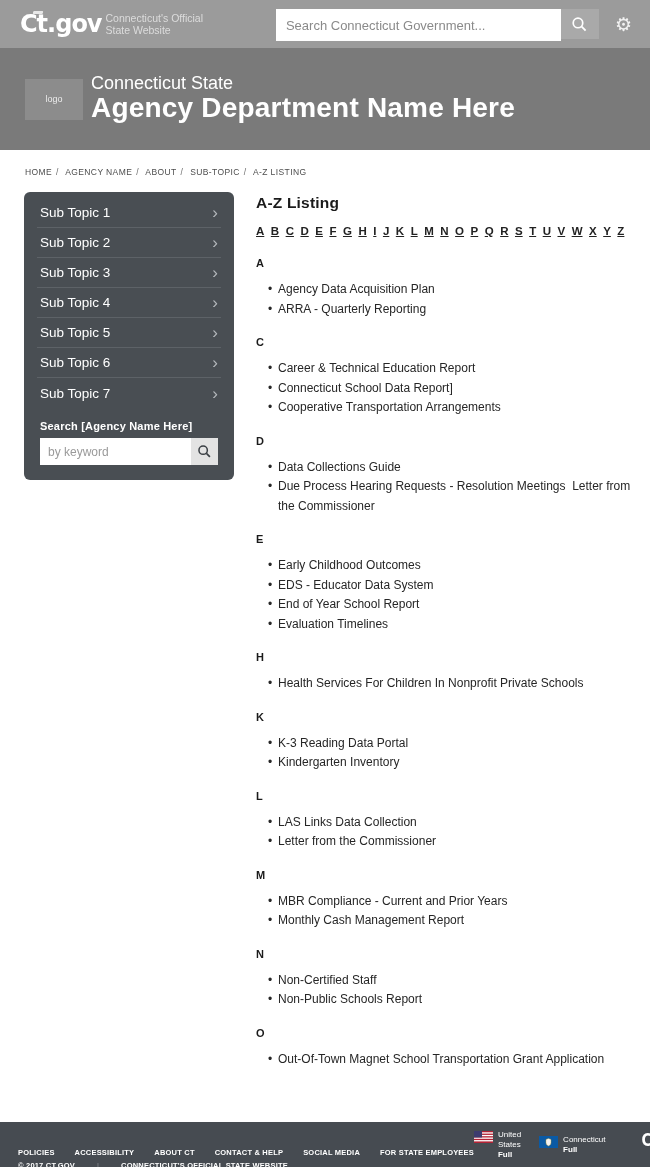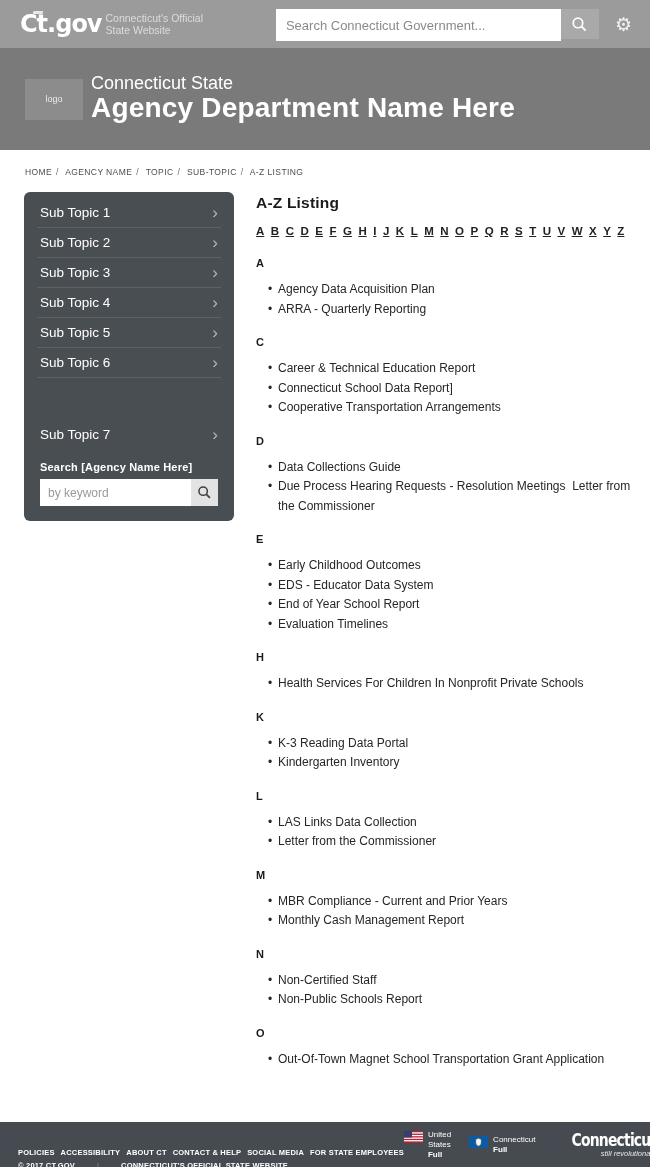--- a/index.html
+++ b/index.html
@@ -128,21 +128,21 @@
     display: flex;
     align-items: center;
     justify-content: space-between;
     height: 30px;
     color: #ffffff;
     font-size: 13.5px;
     border-bottom: 1px solid #5d6267;
     cursor: pointer;
     padding: 0 3px;
   }
-  .sidebar-item:last-child { border-bottom: none; margin-top: 41px; }
+  .sidebar-item:last-child { border-bottom: none; }
   .sidebar-chevron { color: #b3b7bb; font-size: 17px; line-height: 1; }
   .sidebar-search-label {
     display: block;
     color: #fff;
     font-size: 11px;
     font-weight: bold;
     margin: 12px 0 6px 3px;
     letter-spacing: 0.2px;
   }
   .sidebar-search { display: flex; height: 27px; padding: 0 3px; }
@@ -207,21 +207,21 @@
   .footer {
     flex: 0 0 auto;
     height: 45px;
     background: #464b51;
     color: #fff;
     display: flex;
     align-items: center;
     padding: 0 12px 0 18px;
   }
   .footer-left { display: flex; flex-direction: column; gap: 4px; }
-  .footer-links { display: flex; gap: 6px; margin-top: 28px; }
+  .footer-links { display: flex; gap: 20px; margin-top: 28px; }
   .footer-links a {
     color: #fff;
     font-size: 7.5px;
     font-weight: bold;
     letter-spacing: 0.2px;
     text-decoration: none;
     cursor: pointer;
     white-space: nowrap;
   }
   .footer-copy {
@@ -288,21 +288,21 @@
   </div>
 </section>
 
 <div class="content-area">
 
   <nav class="breadcrumb" id="breadcrumb">
     <span class="crumb">HOME</span><span class="crumb-sep">/</span>
   
     <span class="crumb">AGENCY NAME</span><span class="crumb-sep">/</span>
   
-    <span class="crumb">TOPIC</span><span class="crumb-sep">/</span>
+    <span class="crumb">ABOUT</span><span class="crumb-sep">/</span>
   
     <span class="crumb">SUB-TOPIC</span><span class="crumb-sep">/</span>
   
     <span class="crumb">A-Z LISTING</span>
   </nav>
 
   <div class="columns">
 
     <aside class="sidebar">
       <ul class="sidebar-nav" id="sidebar-nav">

